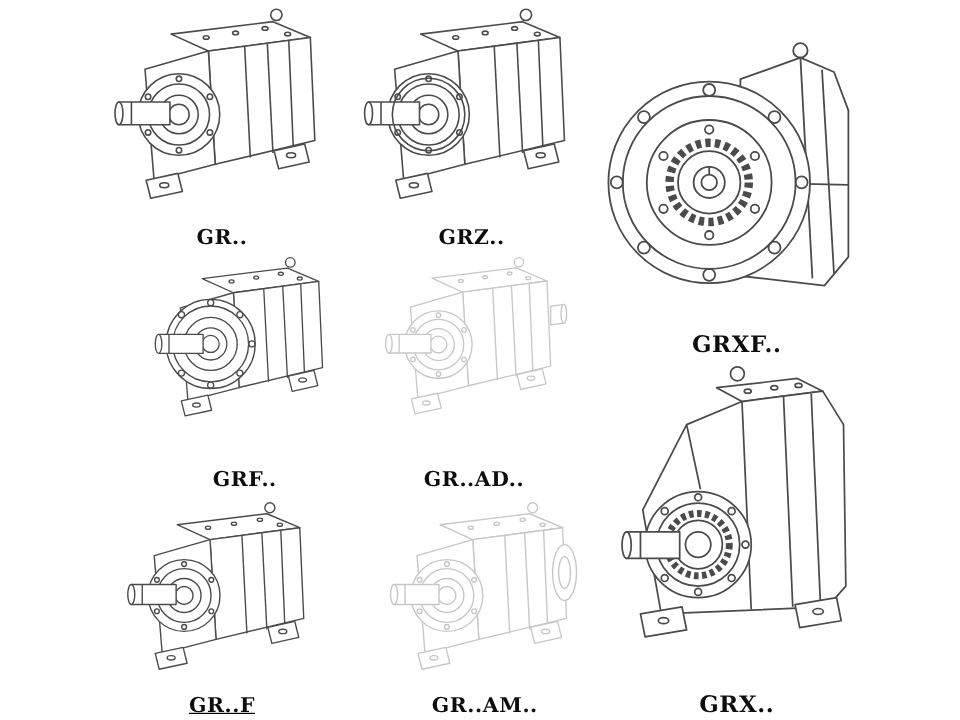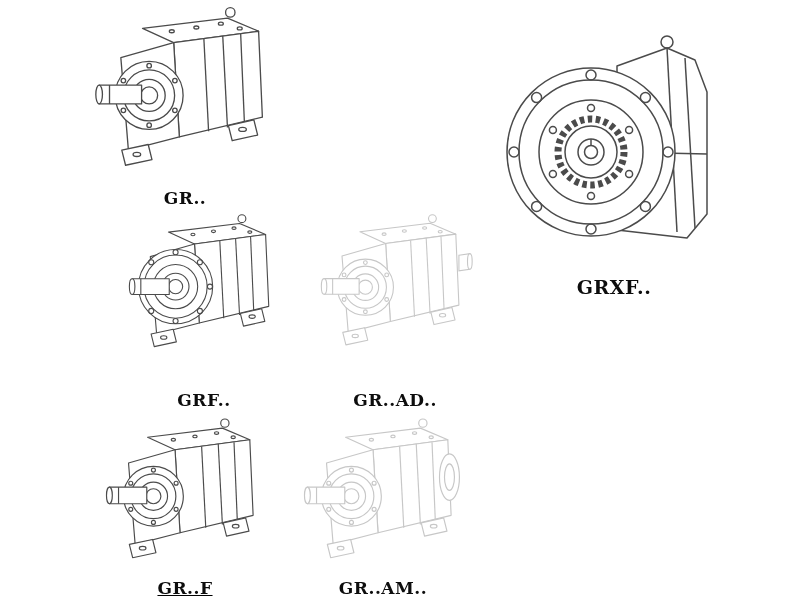--- a/index.html
+++ b/index.html
@@ -25,21 +25,21 @@
     letter-spacing: 0.5px; margin-top: 2px; white-space: nowrap;
   }
   .label-lg { font-size: 19px; }
 
   #cell-gr   { left: 86px;  top: 0;     width: 198px; height: 208px; }
   #cell-grz  { left: 294px; top: 0;     width: 198px; height: 208px; }
   #cell-grxf { left: 498px; top: 0;     width: 232px; height: 298px; }
   #cell-grf  { left: 100px; top: 210px; width: 208px; height: 200px; gap: 24px; }
   #cell-grad { left: 292px; top: 210px; width: 206px; height: 200px; gap: 26px; }
   #cell-grf2 { left: 86px;  top: 412px; width: 198px; height: 186px; text-decoration: underline; }
-  #cell-gram { left: 284px; top: 412px; width: 198px; height: 186px; }
+  #cell-gram { left: 305px; top: 412px; width: 198px; height: 186px; }
   #cell-grx  { left: 498px; top: 300px; width: 232px; height: 298px; }
 
   #cell-gr .drawing, #cell-grz .drawing { width: 196px; height: 184px; }
   #cell-grxf .drawing { width: 230px; height: 244px; }
   #cell-grf .drawing, #cell-grad .drawing { width: 198px; height: 176px; }
   #cell-grf2 .drawing, #cell-gram .drawing { width: 188px; height: 162px; }
   #cell-grx .drawing { width: 228px; height: 274px; }
 </style>
 </head>
 <body>
@@ -188,20 +188,29 @@
 
 <div class="stage">
 
   <figure class="cell" id="cell-gr">
     <svg class="drawing solid" viewBox="0 0 200 195">
       <use href="#gbx-side"></use>
     </svg>
     <figcaption class="label">GR..</figcaption>
   </figure>
 
+  <figure class="cell" id="cell-grz">
+    <svg class="drawing solid" viewBox="0 0 200 195">
+      <use href="#gbx-side"></use>
+      <g stroke="currentColor" stroke-width="1.4" fill="none">
+        <circle cx="62" cy="99" r="32"></circle>
+      </g>
+    </svg>
+    <figcaption class="label">GRZ..</figcaption>
+  </figure>
 
   <figure class="cell" id="cell-grxf">
     <svg class="drawing solid" viewBox="0 0 230 240">
       <use href="#gbx-front"></use>
     </svg>
     <figcaption class="label label-lg">GRXF..</figcaption>
   </figure>
 
   <figure class="cell" id="cell-grf">
     <svg class="drawing solid" viewBox="0 0 200 195">
@@ -232,14 +241,20 @@
     <svg class="drawing light" viewBox="0 0 200 195">
       <use href="#gbx-side"></use>
       <g stroke="currentColor" stroke-width="1.4" fill="#fff">
         <ellipse cx="180" cy="76" rx="12" ry="28"></ellipse>
         <ellipse cx="180" cy="76" rx="6" ry="16"></ellipse>
       </g>
     </svg>
     <figcaption class="label">GR..AM..</figcaption>
   </figure>
 
+  <figure class="cell" id="cell-grx">
+    <svg class="drawing solid" viewBox="0 0 235 285">
+      <use href="#gbx-big"></use>
+    </svg>
+    <figcaption class="label label-lg">GRX..</figcaption>
+  </figure>
 
 </div>
 
 </body></html>

